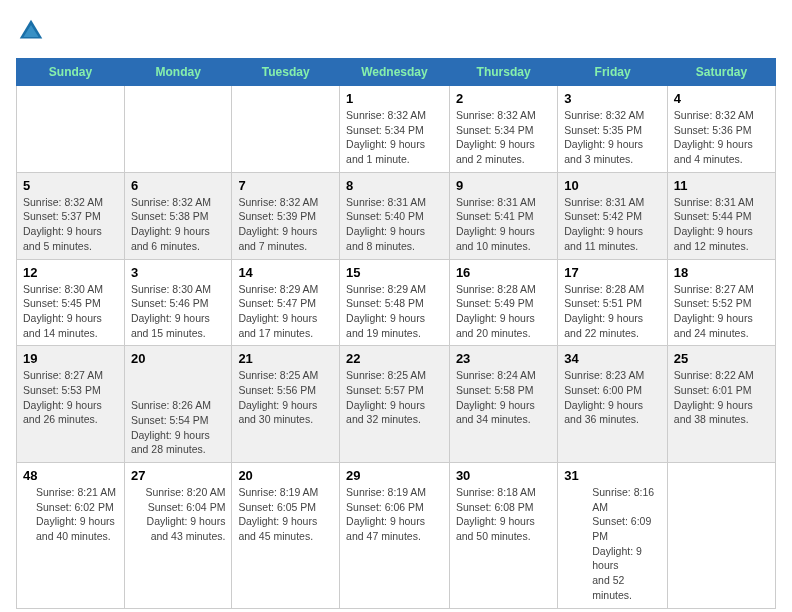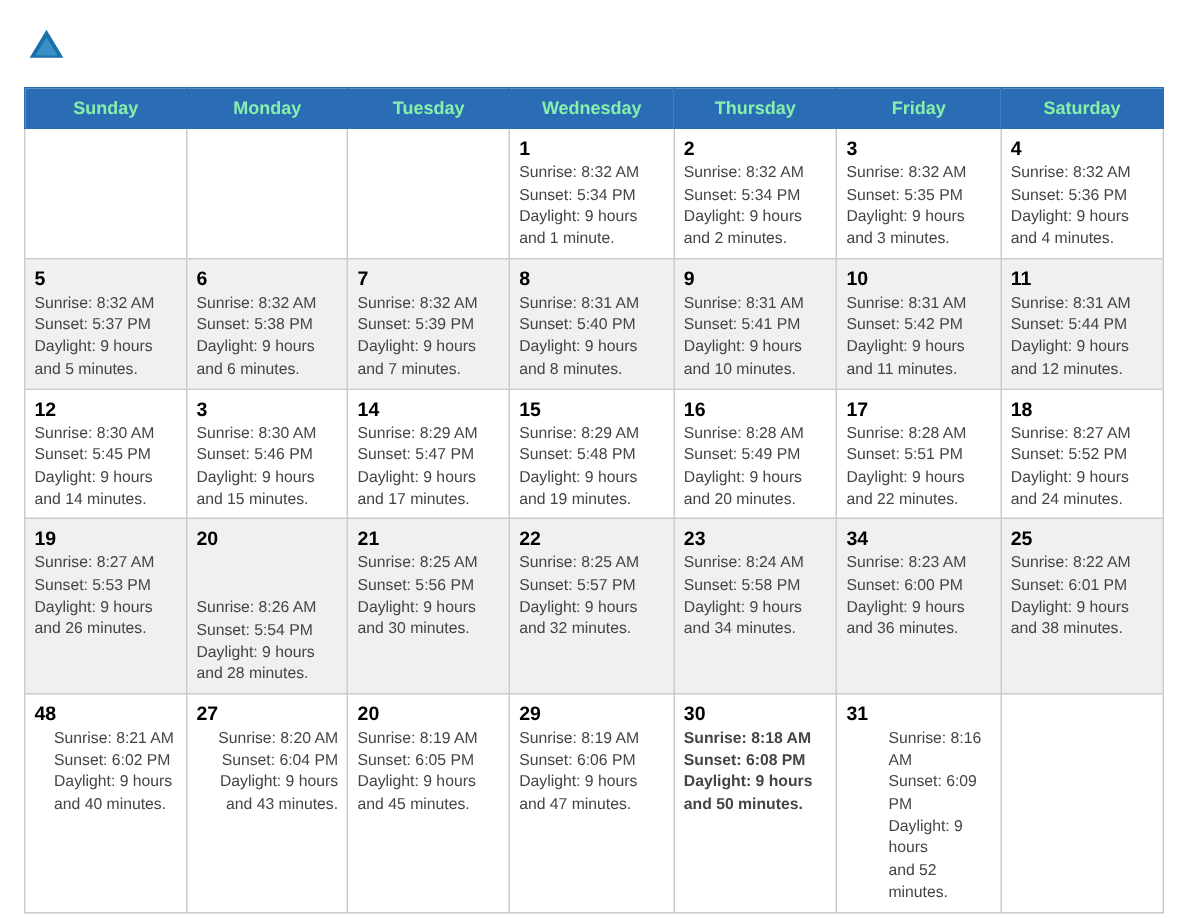--- a/index.html
+++ b/index.html
@@ -338,21 +338,21 @@
         </td>
         <td>
           <span class="day-number">29</span>
           <div class="day-info" style="white-space: pre-wrap;">Sunrise: 8:19 AM
 Sunset: 6:06 PM
 Daylight: 9 hours
 and 47 minutes.</div>
         </td>
         <td>
           <span class="day-number">30</span>
-          <div class="day-info" style="white-space: pre-wrap; font-weight: bold;">Sunrise: 8:18 AM
+          <div class="day-info" style="white-space: pre-wrap;">Sunrise: 8:18 AM
 Sunset: 6:08 PM
 Daylight: 9 hours
 and 50 minutes.</div>
         </td>
         <td>
           <span class="day-number">31</span>
           <div class="day-info" style="white-space: pre-wrap; margin-left: 28px;">Sunrise: 8:16 AM
 Sunset: 6:09 PM
 Daylight: 9 hours
 and 52 minutes.</div>

